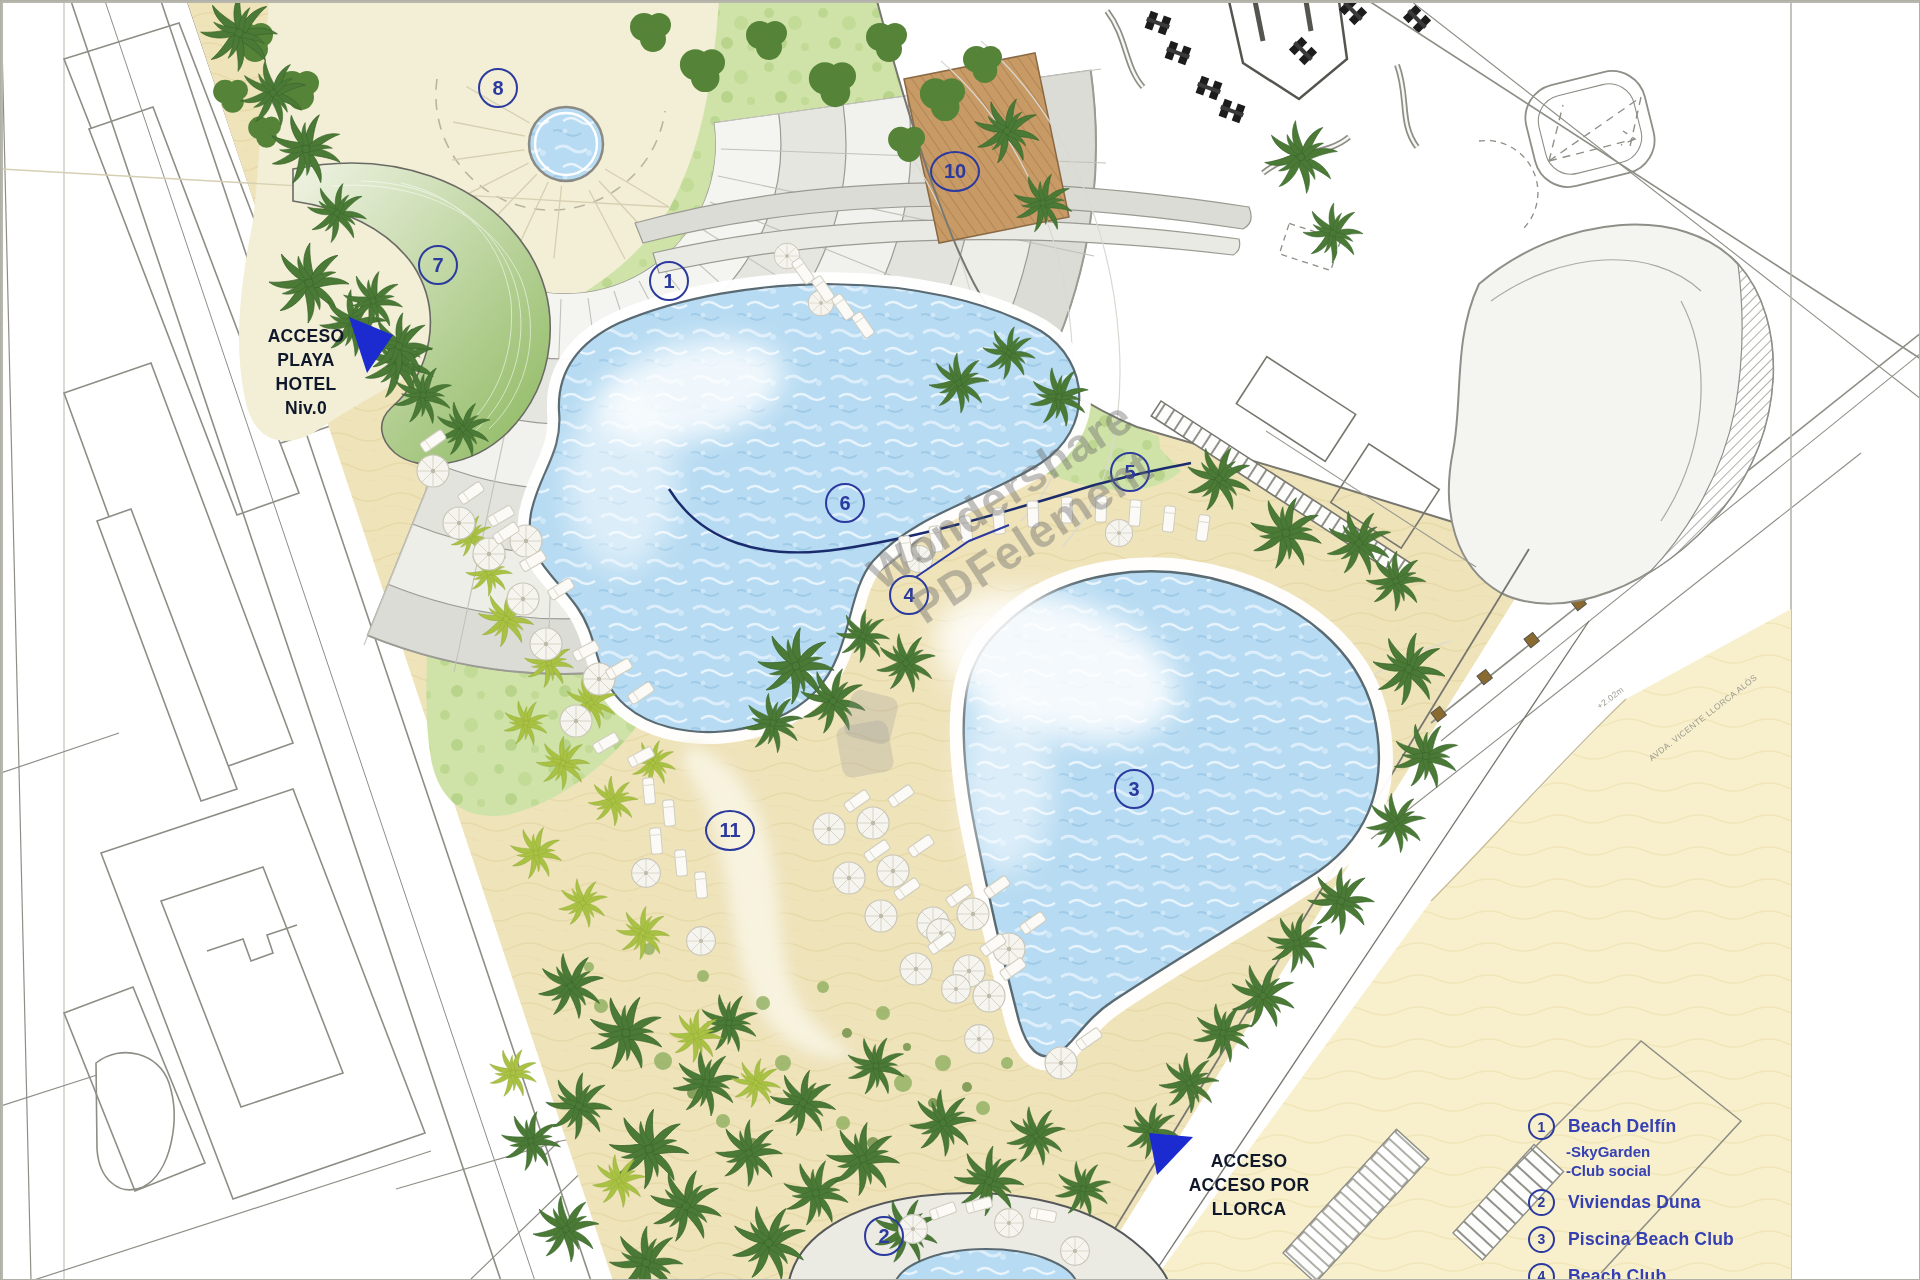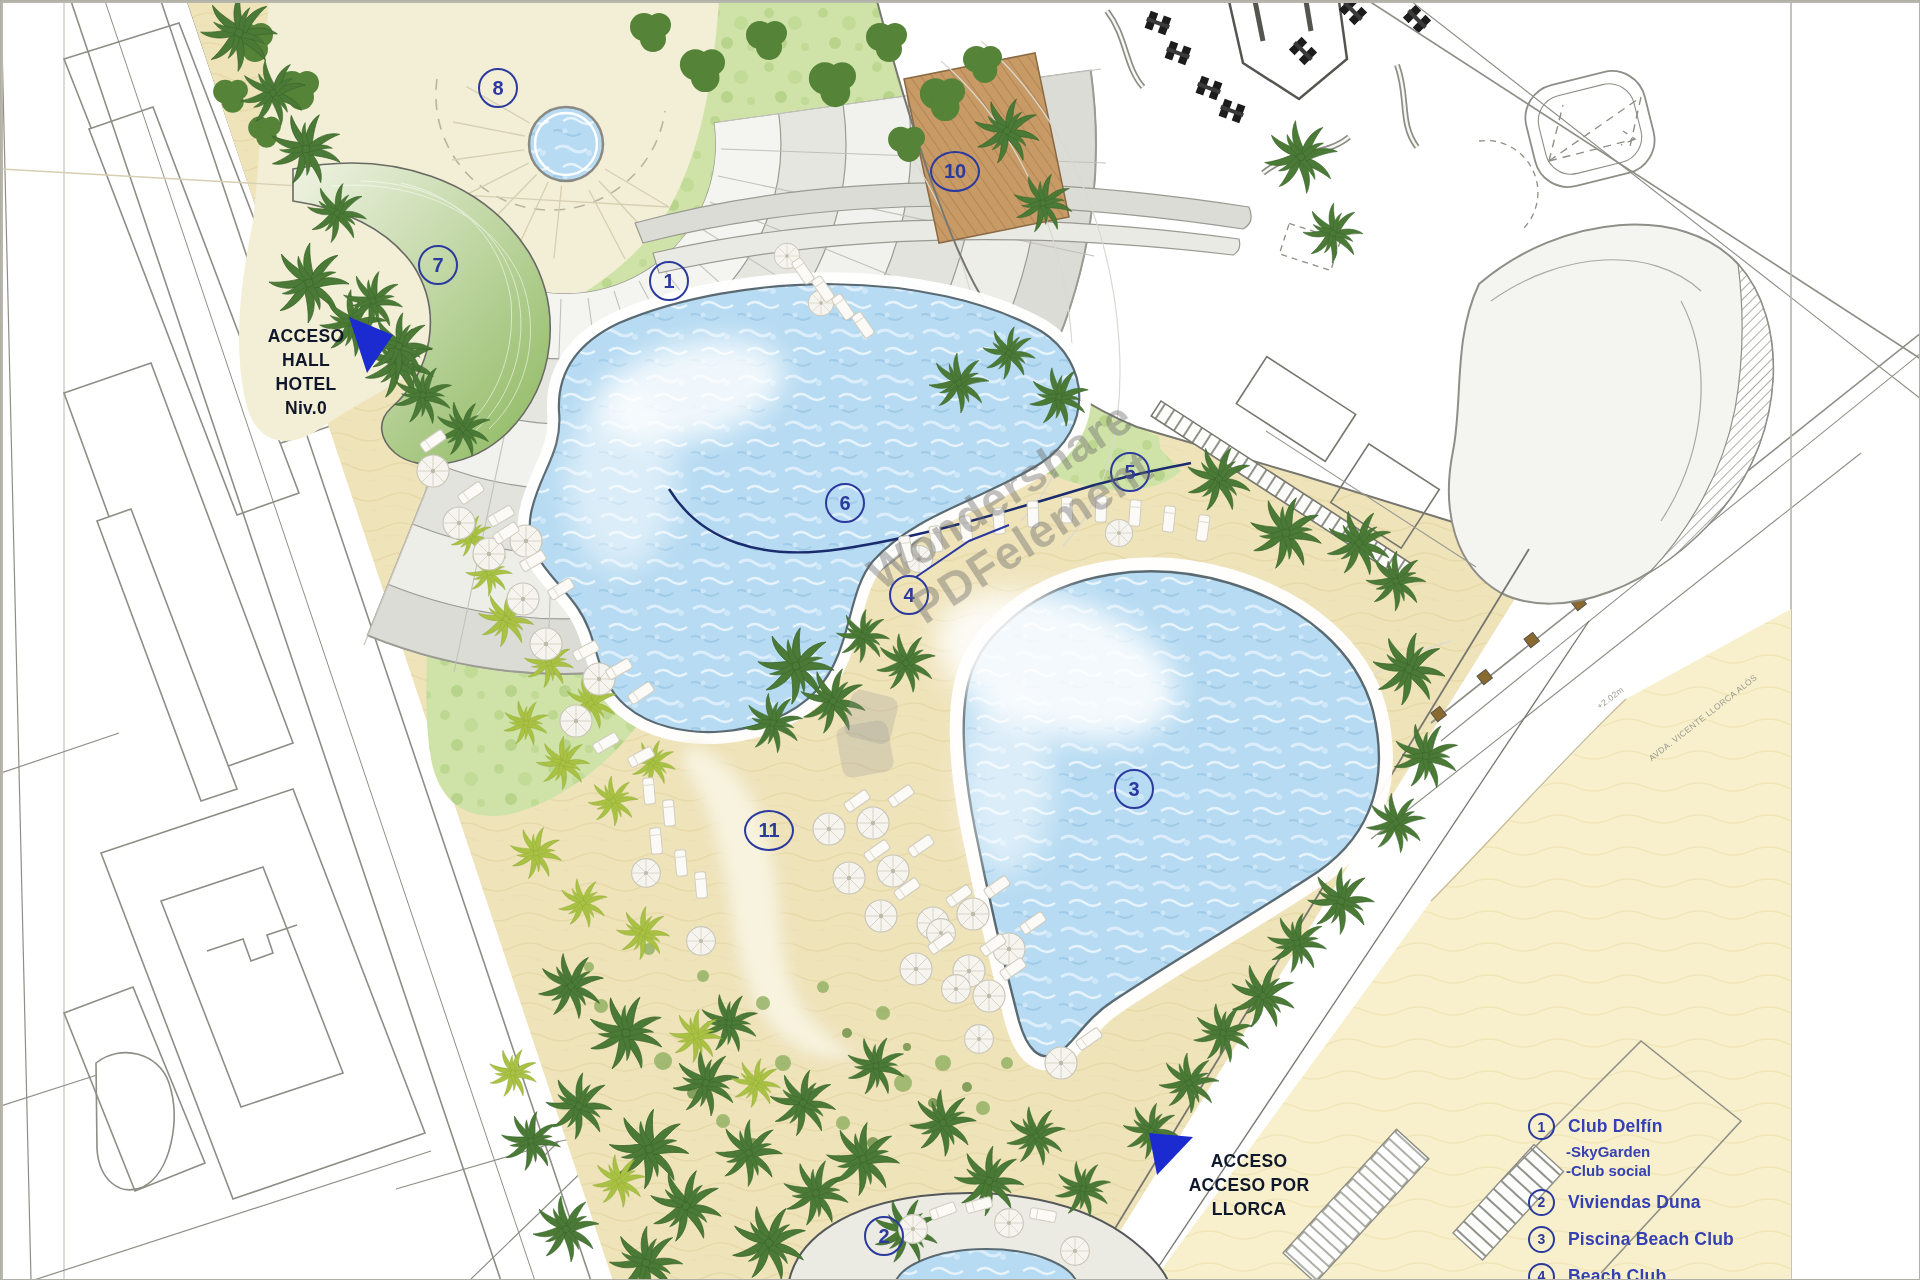--- a/index.html
+++ b/index.html
@@ -618,44 +618,44 @@
     </div>
 <div class="marker" style="left:417px;top:244px;">
       <span>7</span>
     </div>
 <div class="marker" style="left:477px;top:67px;">
       <span>8</span>
     </div>
 <div class="marker wide" style="left:929px;top:150px;text-align:center;">
       <span>10</span>
     </div>
-<div class="marker wide" style="left:743px;top:809px;">
+<div class="marker wide" style="left:704px;top:809px;">
       <span>11</span>
     </div>
 
 <div class="acceso" style="left:250px;top:323px;width:110px;">
   <div>ACCESO</div>
-  <div>HALL</div>
+  <div>PLAYA</div>
   <div>HOTEL</div>
   <div>Niv.0</div>
 </div>
 
 <div class="acceso" style="left:1178px;top:1148px;width:140px;">
   <div>ACCESO</div>
   <div>ACCESO POR</div>
   <div>LLORCA</div>
 </div>
 
 <div class="road-note" style="left:1600px;top:700px;transform:rotate(-37deg);">+2.02m</div>
 <div class="road-note" style="left:1652px;top:752px;transform:rotate(-38deg);">AVDA. VICENTE LLORCA ALÓS</div>
 
 <div class="legend">
   <div class="legend-row">
     <span class="legend-circle">1</span>
-    <span class="legend-label">Club Delfín</span>
+    <span class="legend-label">Beach Delfín</span>
   </div>
   <div class="legend-sub">
     <div>-SkyGarden</div>
     <div>-Club social</div>
   </div>
   <div class="legend-row">
     <span class="legend-circle">2</span>
     <span class="legend-label">Viviendas Duna</span>
   </div>
   <div class="legend-row">

